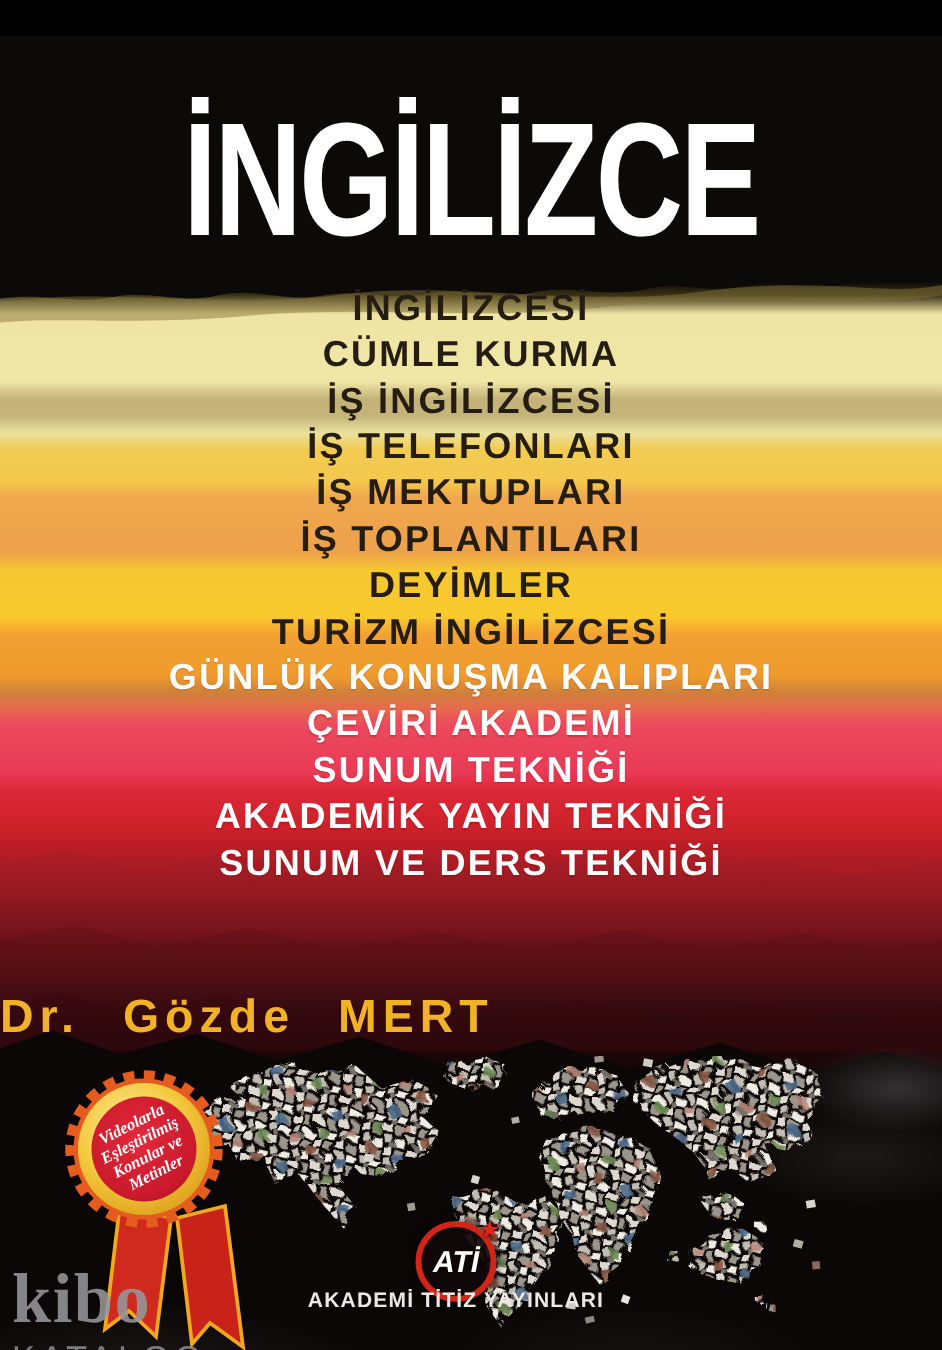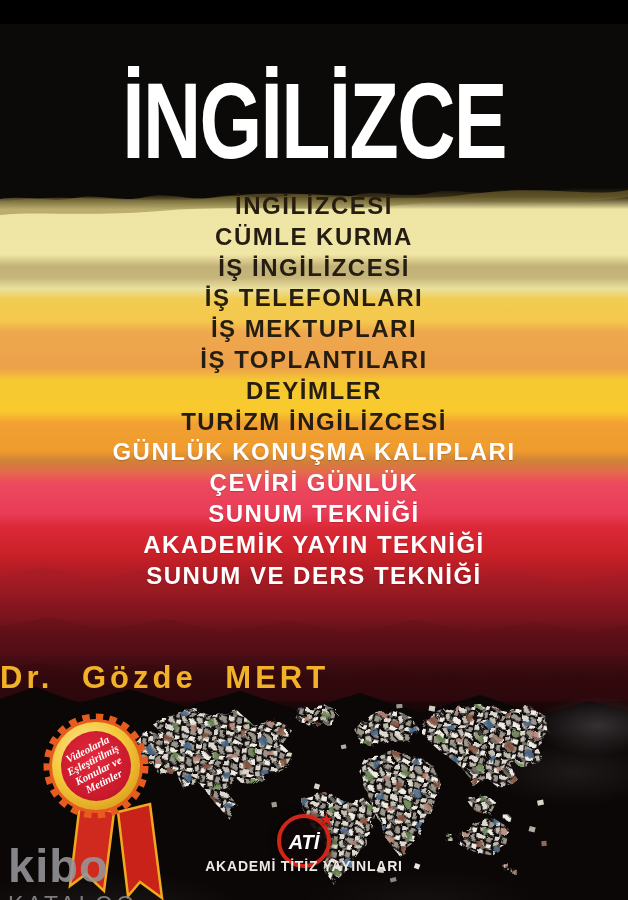--- a/index.html
+++ b/index.html
@@ -79,21 +79,21 @@
   }
   .ati .star{
     position:absolute;top:-9px;right:-7px;color:#e02418;font-size:17px;font-style:normal;
     text-shadow:0 0 2px #000;
   }
   .pubname{
     position:absolute;left:164px;top:834px;width:280px;text-align:center;
     color:#ece8e4;font-size:14px;font-weight:bold;letter-spacing:.8px;white-space:nowrap;
   }
   .wm{position:absolute;left:8px;top:818px;color:#96969a;opacity:.88;}
-  .wm .brand{font-size:47px;font-weight:bold;letter-spacing:1px;line-height:48px;}
+  .wm .brand{font-size:47px;font-weight:bold;letter-spacing:1px;line-height:48px;font-family:Liberation Serif, serif;}
   .wm .label{font-size:23px;letter-spacing:3.5px;line-height:30px;color:#8b8b8e;}
 </style>
 </head>
 <body>
 
 <div class="cover">
 
   <svg class="svglayer" style="left:0;top:0;width:628px;height:210px" viewBox="0 0 628 210">
     <path fill="#0c0a09" d="M0,0 H628 V160 C600,168 585,161 560,166 C535,171 520,162 495,167 C470,172 455,163 430,169 C400,175 380,165 355,171 C330,177 310,167 285,172 C260,177 240,168 215,173 C190,178 170,167 145,173 C120,179 100,169 75,174 C50,179 30,171 0,175 Z"></path>
     <path fill="#86763a" opacity="0.5" d="M0,178 C70,166 150,184 230,172 C310,163 390,182 470,170 C550,160 590,174 628,166 L628,173 C560,183 480,171 400,181 C320,190 240,179 160,187 C80,193 40,187 0,191 Z"></path>
@@ -113,21 +113,21 @@
   <div class="topics">
       <div class="topic dark">İNGİLİZCESİ</div>
       <div class="topic dark">CÜMLE KURMA</div>
       <div class="topic dark">İŞ İNGİLİZCESİ</div>
       <div class="topic dark">İŞ TELEFONLARI</div>
       <div class="topic dark">İŞ MEKTUPLARI</div>
       <div class="topic dark">İŞ TOPLANTILARI</div>
       <div class="topic dark">DEYİMLER</div>
       <div class="topic dark">TURİZM İNGİLİZCESİ</div>
       <div class="topic light">GÜNLÜK KONUŞMA KALIPLARI</div>
-      <div class="topic light">ÇEVİRİ GÜNLÜK</div>
+      <div class="topic light">ÇEVİRİ AKADEMİ</div>
       <div class="topic light">SUNUM TEKNİĞİ</div>
       <div class="topic light">AKADEMİK YAYIN TEKNİĞİ</div>
       <div class="topic light">SUNUM VE DERS TEKNİĞİ</div>
     </div>
 
   <div class="author">Dr. Gözde MERT</div>
 
   <svg class="svglayer" style="left:122px;top:680px;width:430px;height:184px" viewBox="0 0 420 180">
     <defs>
       <pattern id="tiles" width="15" height="15" patternUnits="userSpaceOnUse" patternTransform="rotate(6)">

